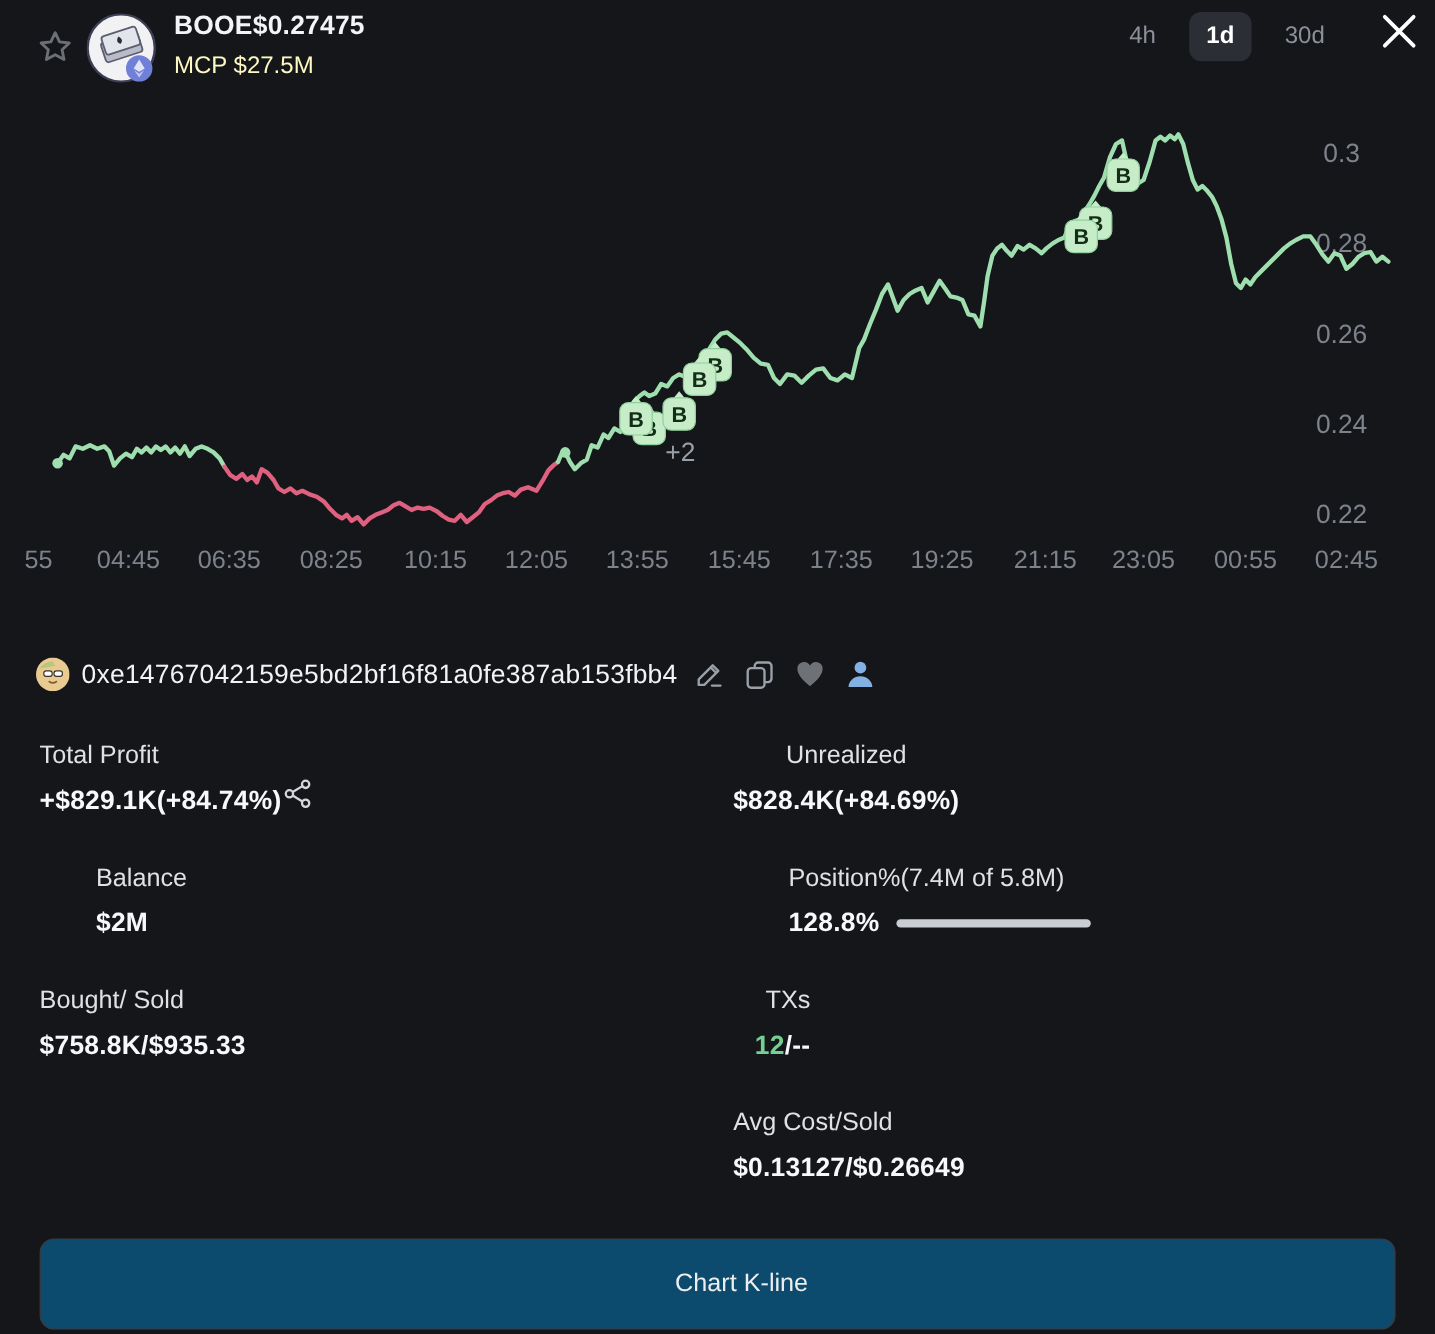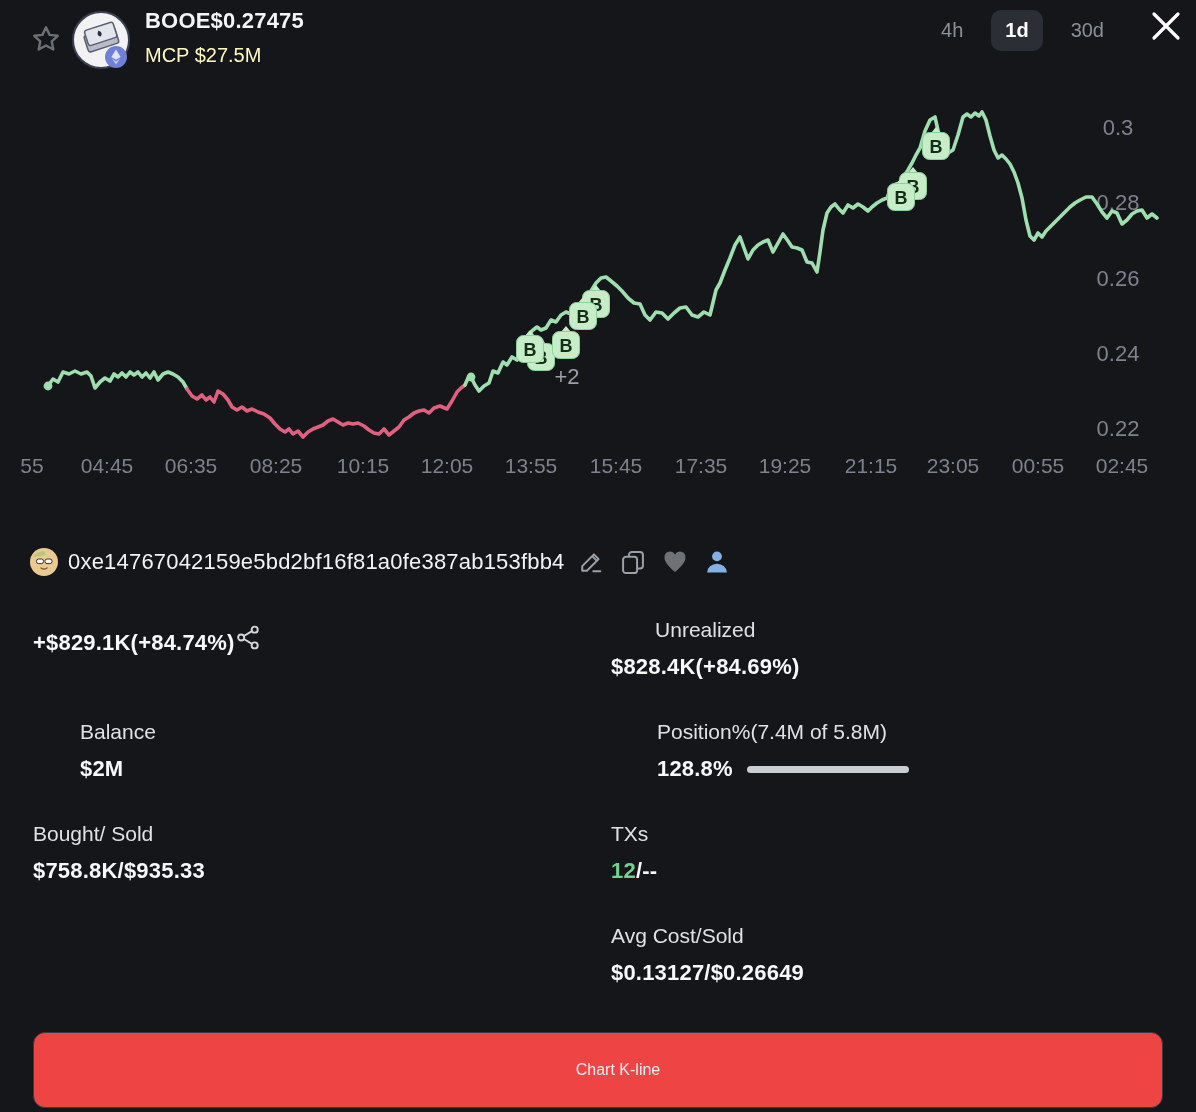--- a/index.html
+++ b/index.html
@@ -37,23 +37,23 @@
   .stat .label { font-size:21px; color:#dfe1e5; font-weight:400; }
   .stat .value { margin-top:12px; font-size:22px; font-weight:700; color:#f7f8fa; letter-spacing:.2px; }
   .green { color:#74d092; }
   .value-row { display:flex; align-items:center; gap:0; }
   .share-icon { width:27px; height:27px; cursor:pointer; }
   .pos-bar { width:162px; height:7px; border-radius:4px; background:#caced3; }
 
   
   .footer-btn {
     position:absolute; left:33px; top:1032px; width:1130px; height:76px;
-    border:1.5px solid #393b41; border-radius:12px; background:#ef4444;
+    border:1.5px solid #393b41; border-radius:12px; background:#0c4a6e;
     display:flex; align-items:center; justify-content:center;
-    font-size:16px; color:#eceef0; cursor:pointer;padding-left:40px;
+    font-size:21px; color:#eceef0; cursor:pointer;padding-left:40px;
   }
 </style>
 </head>
 <body>
 
 <svg id="chart-svg" viewBox="0 0 1196 500">
     <text x="1118" y="135" text-anchor="middle" font-size="22" fill="#7d828b">0.3</text>
     <text x="1118" y="210" text-anchor="middle" font-size="22" fill="#7d828b">0.28</text>
     <text x="1118" y="286" text-anchor="middle" font-size="22" fill="#7d828b">0.26</text>
     <text x="1118" y="361" text-anchor="middle" font-size="22" fill="#7d828b">0.24</text>
@@ -175,20 +175,21 @@
       <path d="M12 20.5 C5.4 15 3 11.2 3 8.1 A4.8 4.8 0 0 1 12 5.6 A4.8 4.8 0 0 1 21 8.1 C21 11.2 18.6 15 12 20.5 Z" fill="#6e7176"></path>
     </svg>
     <svg class="wicon" viewBox="0 0 24 24">
       <circle cx="12" cy="7.2" r="4.2" fill="#83b1e3"></circle>
       <path d="M3.5 21 a8.5 7.6 0 0 1 17 0 Z" fill="#83b1e3"></path>
     </svg>
   </div>
 </div>
 
 <div class="stat" style="left:33px; top:618px;">
+  <div class="label">Total Profit</div>
   <div class="value-row">
     <span class="value green">+$829.1K(+84.74%)</span>
     <svg class="share-icon" viewBox="0 0 24 24">
       <circle cx="17.5" cy="5" r="2.7" fill="none" stroke="#d3d6da" stroke-width="1.7"></circle>
       <circle cx="5.5" cy="12" r="2.7" fill="none" stroke="#d3d6da" stroke-width="1.7"></circle>
       <circle cx="17.5" cy="19" r="2.7" fill="none" stroke="#d3d6da" stroke-width="1.7"></circle>
       <path d="M7.9 10.7 L15.1 6.3 M7.9 13.3 L15.1 17.7" stroke="#d3d6da" stroke-width="1.7"></path>
     </svg>
   </div>
 </div>
@@ -209,21 +210,21 @@
     <span class="value">128.8%</span>
     <div class="pos-bar" style="margin-left:14px; margin-top:12px;"></div>
   </div>
 </div>
 
 <div class="stat" style="left:33px; top:822px;">
   <div class="label">Bought/ Sold</div>
   <div class="value">$758.8K/$935.33</div>
 </div>
 
-<div class="stat" style="left:611px; top:822px;">
+<div class="stat" style="left:629px; top:822px;text-align:right;">
   <div class="label">TXs</div>
   <div class="value"><span class="green">12</span><span>/--</span></div>
 </div>
 
 <div class="stat" style="left:611px; top:924px;">
   <div class="label">Avg Cost/Sold</div>
   <div class="value">$0.13127/$0.26649</div>
 </div>
 
 <div class="footer-btn">

